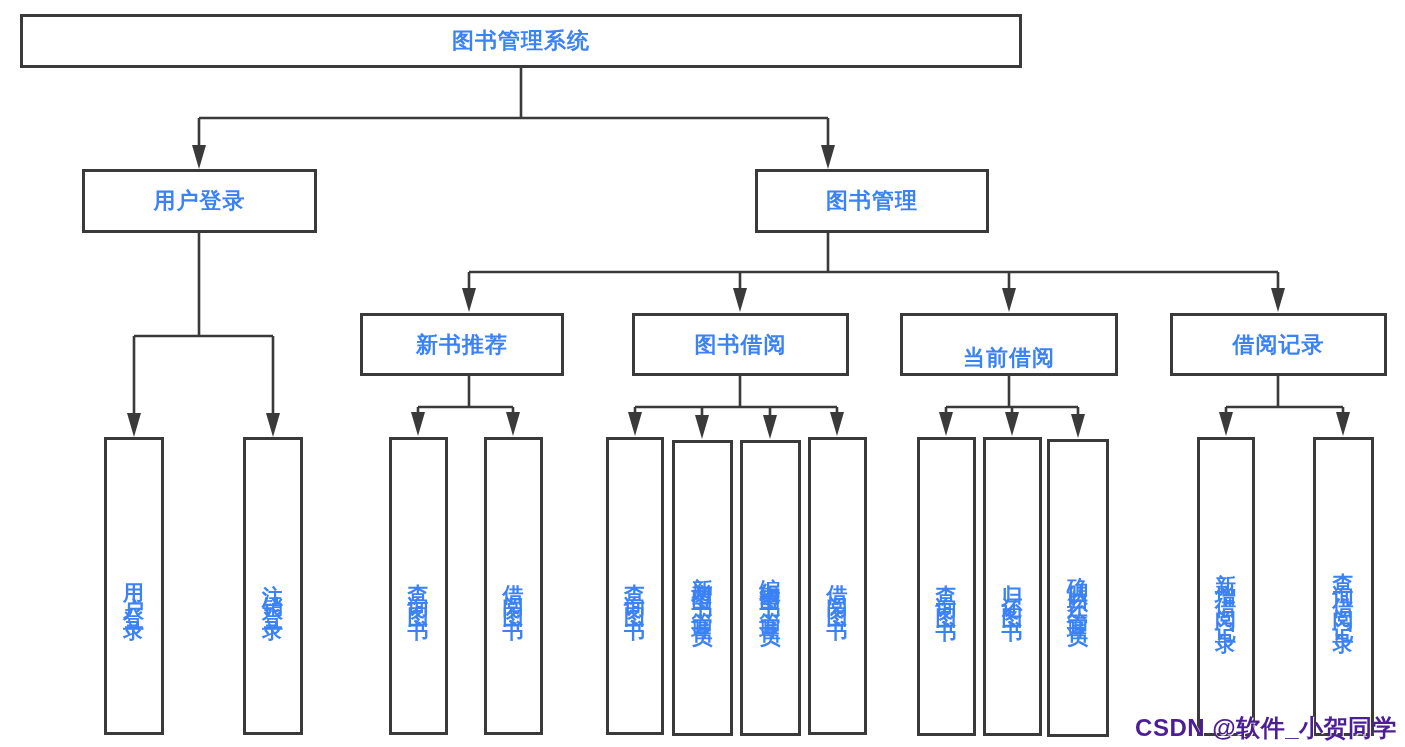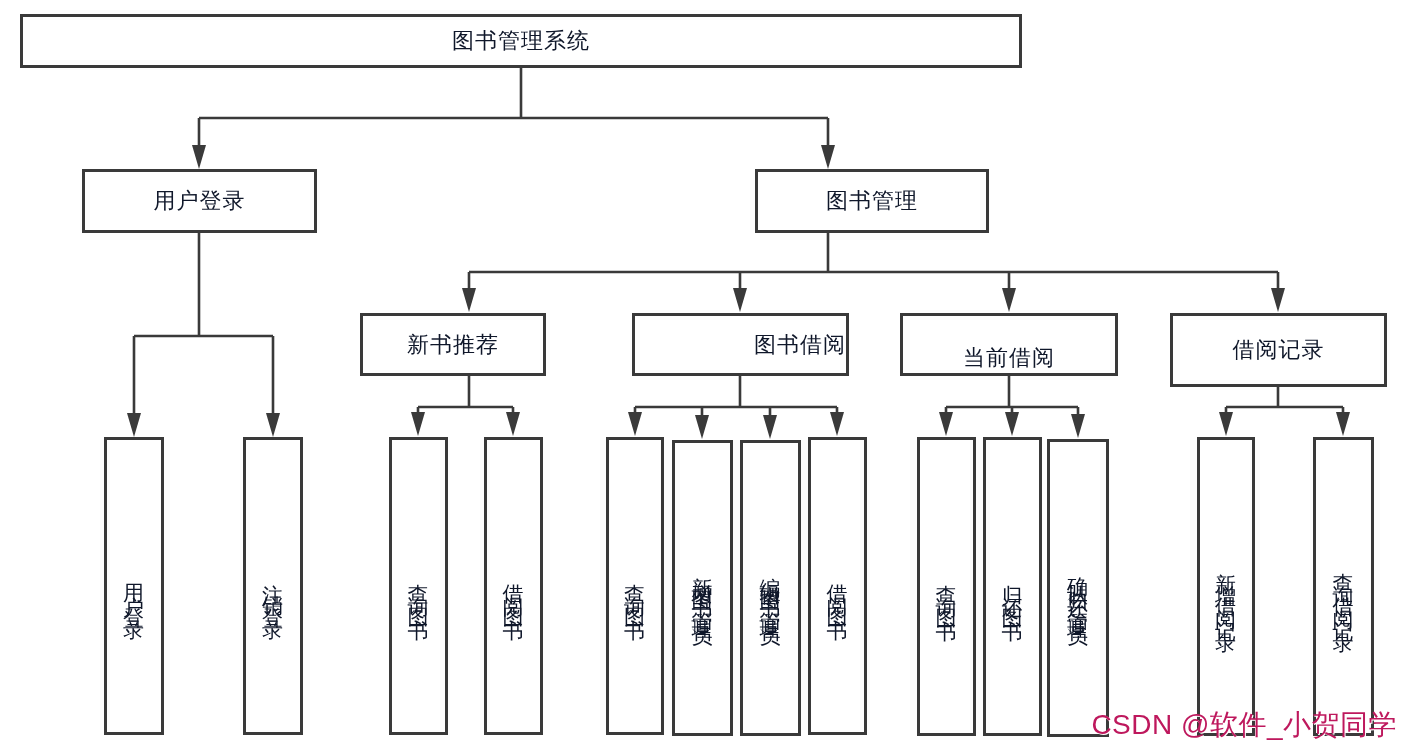--- a/index.html
+++ b/index.html
@@ -22,21 +22,22 @@
     height: 747px;
   }
   .node {
     position: absolute;
     box-sizing: border-box;
     background: #ffffff;
     border: 3px solid #3a3a3a;
     display: flex;
     align-items: center;
     justify-content: center;
-    color: #0f172a;
+    color: #3b82f6;
+    font-weight: bold;
   }
   .hbox {
     font-size: 22px;
     letter-spacing: 1px;
     white-space: nowrap;
   }
   .vbox {
     font-size: 21px;
   }
   .vtext {
@@ -47,25 +48,26 @@
     margin-top: 10px;
   }
   .vbox.tight .vtext {
     letter-spacing: 7px;
     margin-top: 6px;
   }
   .watermark {
     position: absolute;
     right: 8px;
     bottom: 3px;
-    font-size: 28px;
-    color: #be185d;
+    font-size: 24px;
+    color: #4c1d95;
     text-shadow: 1px 1px 0 #ffffff;
     white-space: nowrap;
     letter-spacing: 0.5px;
+    font-weight: bold;
   }
 </style>
 </head>
 <body>
 
 <div class="canvas">
 
   <svg class="lines" viewBox="0 0 1405 747" xmlns="http://www.w3.org/2000/svg">
     <g stroke="#3a3a3a" stroke-width="2.6" fill="none">
 
@@ -110,30 +112,30 @@
     <span>图书管理系统</span>
   </div>
 
   <div class="node hbox" style="left:82px; top:169px; width:235px; height:64px;">
     <span>用户登录</span>
   </div>
   <div class="node hbox" style="left:711px; top:169px; width:234px; height:64px;margin-left:44px;">
     <span>图书管理</span>
   </div>
 
-  <div class="node hbox" style="left:360px; top:313px; width:186px; height:63px;">
+  <div class="node hbox" style="left:360px; top:313px; width:204px; height:63px;">
     <span>新书推荐</span>
   </div>
-  <div class="node hbox" style="left:632px; top:313px; width:217px; height:63px;justify-content:flex-end;">
+  <div class="node hbox" style="left:632px; top:313px; width:217px; height:63px;">
     <span>图书借阅</span>
   </div>
   <div class="node hbox" style="left:900px; top:313px; width:218px; height:63px;align-items:flex-end;">
     <span>当前借阅</span>
   </div>
-  <div class="node hbox" style="left:1170px; top:313px; width:217px; height:74px;">
+  <div class="node hbox" style="left:1170px; top:313px; width:217px; height:63px;">
     <span>借阅记录</span>
   </div>
 
   <div class="node vbox" style="left:104px; top:437px; width:60px; height:298px;">
     <span class="vtext">用户登录</span>
   </div>
   <div class="node vbox" style="left:243px; top:437px; width:60px; height:298px;">
     <span class="vtext">注销登录</span>
   </div>
 

